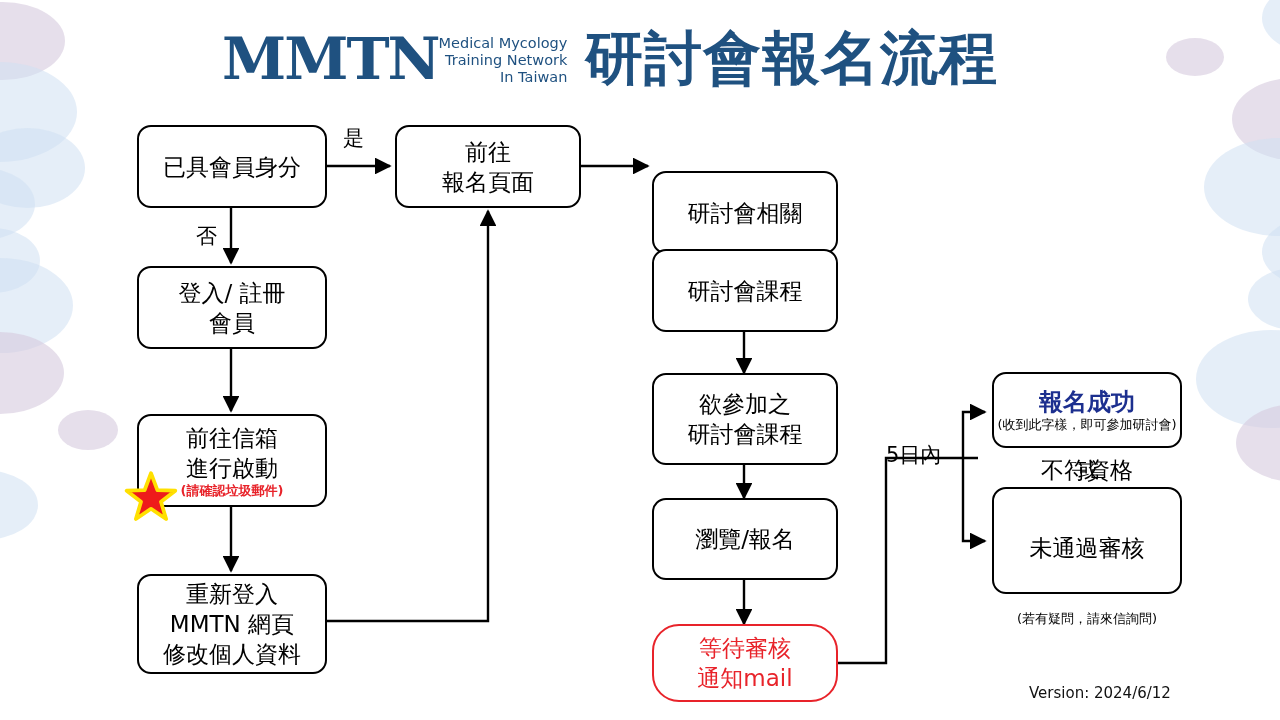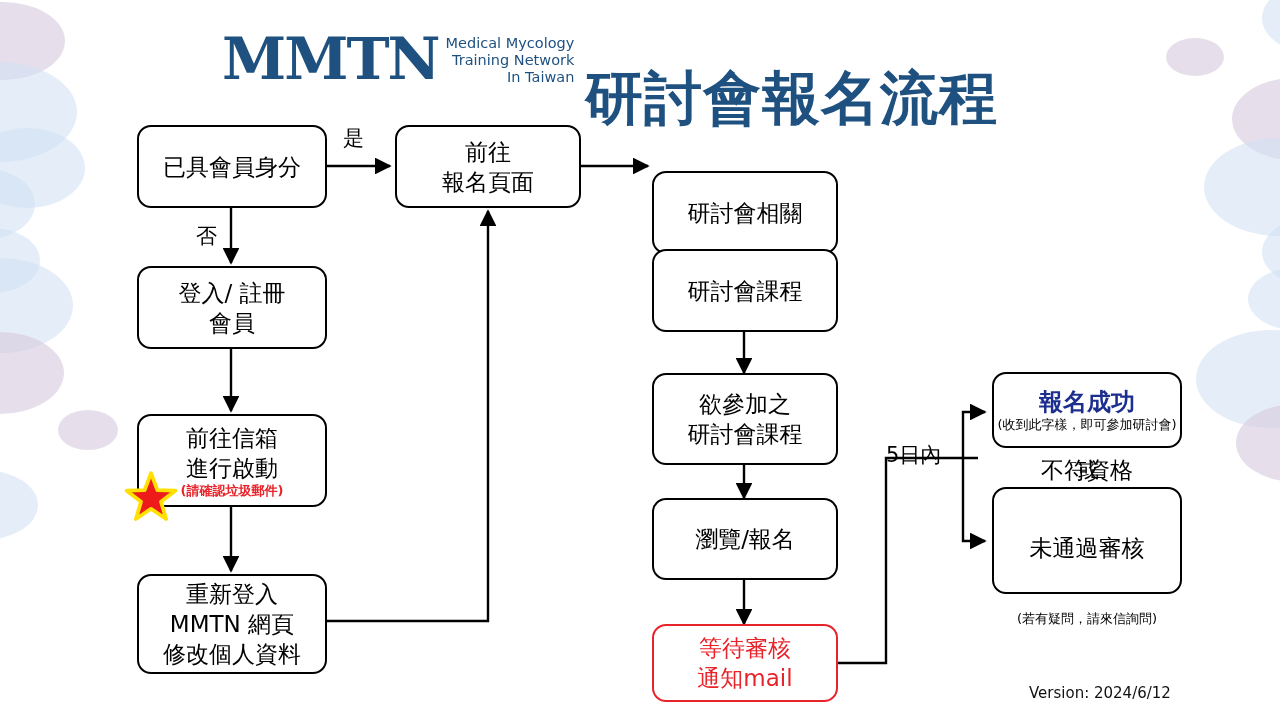--- a/index.html
+++ b/index.html
@@ -41,40 +41,38 @@
   }
   .logo-mark {
     font-family: "DejaVu Serif", "Liberation Serif", serif;
     font-weight: bold;
     font-size: 58px;
     line-height: 58px;
     letter-spacing: -2px;
     color: #1f5180;
   }
   .logo-sub {
-    margin-left: 7px;
     color: #1f5180;
     font-family: "DejaVu Sans", "Liberation Sans", sans-serif;
     font-size: 14.5px;
     line-height: 17px;
     font-weight: 500;
     padding-top: 3px;
   }
   .page-title {
     position: absolute;
     left: 585px;
     top: 26px;
     z-index: 5;
     font-size: 58px;
     line-height: 64px;
     font-weight: bold;
     color: #1f5180;
     letter-spacing: 1px;
     white-space: nowrap;
-    margin-top: 40px;
   }
 
   
   .node {
     position: absolute;
     z-index: 3;
     box-sizing: border-box;
     border: 2.2px solid #000000;
     border-radius: 14px;
     background: #ffffff;
@@ -84,20 +82,21 @@
     justify-content: center;
     text-align: center;
     color: #000000;
     font-size: 23px;
     line-height: 30px;
     padding: 2px 4px;
   }
   .node.red {
     border-color: #e8232a;
     color: #e8232a;
+    border-radius: 27px;
   }
   .node .line { display: block; white-space: nowrap; }
   .node .note {
     display: block;
     font-size: 13px;
     line-height: 16px;
     white-space: nowrap;
   }
   .node .note.red-note { color: #e8232a; font-weight: bold; }
   .node .big-blue {

